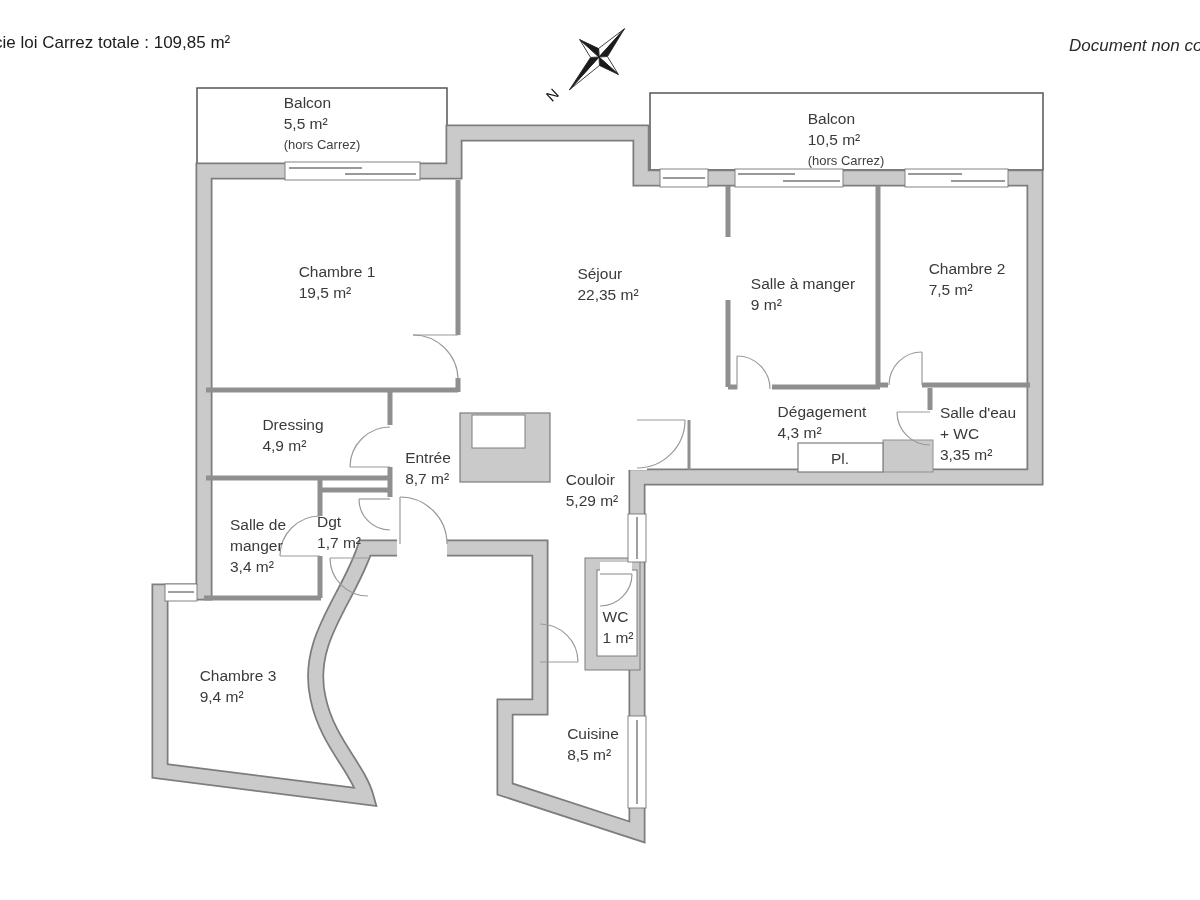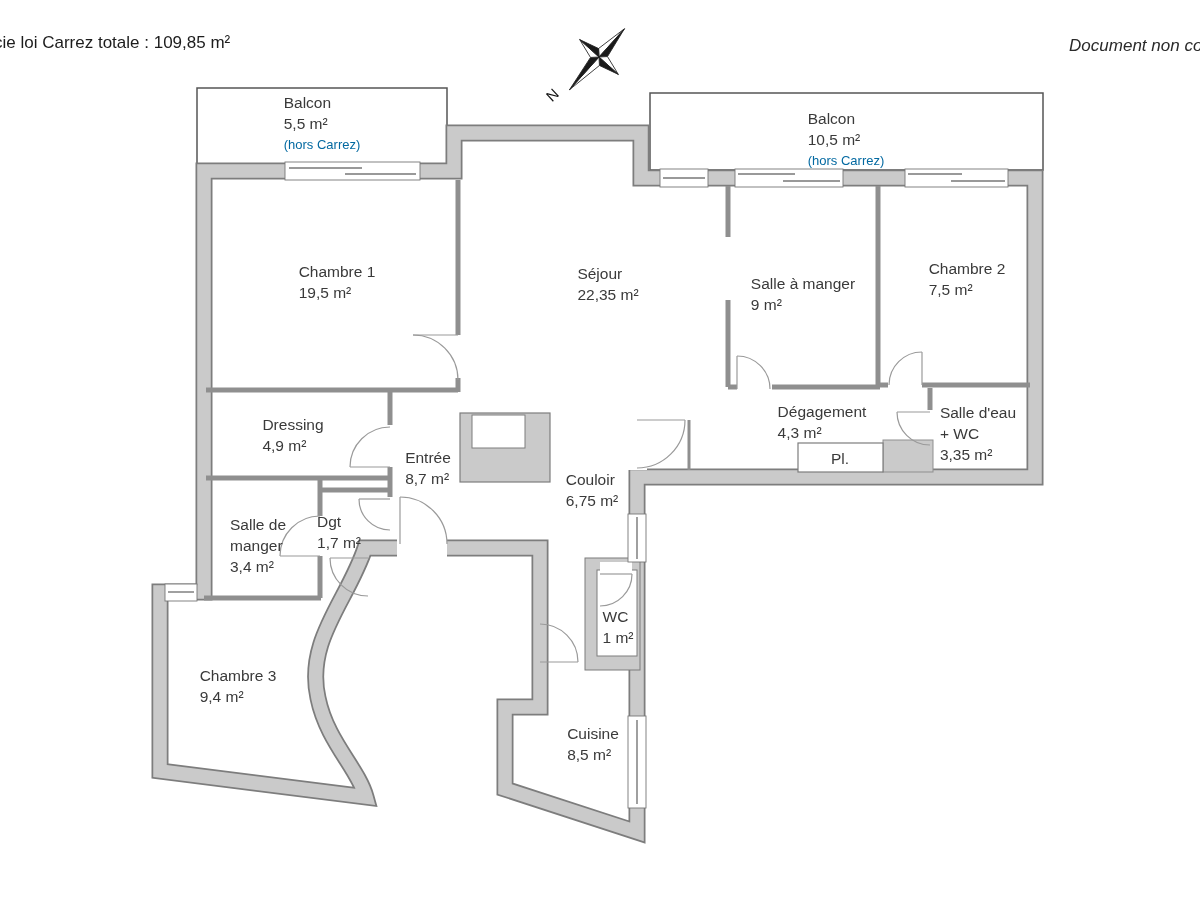--- a/index.html
+++ b/index.html
@@ -5,21 +5,21 @@
   html,body{margin:0;padding:0;background:#ffffff;}
   body{width:1200px;height:900px;position:relative;overflow:hidden;
        font-family:"Liberation Sans", sans-serif;color:#2e2e2e;}
   .hdr{position:absolute;font-size:17px;white-space:nowrap;color:#1c1c1c;}
   #hdr-left{left:-6px;top:33px;}
   #hdr-right{right:-8px;top:36px;font-style:italic;color:#2a2a2a;}
   svg{position:absolute;left:0;top:0;}
   .rlabel{position:absolute;transform:translate(-50%,-50%);
           font-size:15.5px;line-height:21px;
           color:#3a3a3a;white-space:nowrap;pointer-events:none;}
-  .rlabel .note{font-size:13px;color:#0369a1;}
+  .rlabel .note{font-size:13px;color:#404040;}
   .lbl-line{display:block;}
 </style>
 </head>
 <body>
 
 <div id="hdr-left" class="hdr">cie loi Carrez totale :  109,85 m²</div>
 <div id="hdr-right" class="hdr">Document non cor</div>
 
 <svg width="1200" height="900" viewBox="0 0 1200 900">
 
@@ -208,21 +208,21 @@
 <div class="rlabel" style="left:293px;top:435px">
   <span class="lbl-line">Dressing</span>
   <span class="lbl-line">4,9 m²</span>
 </div>
 <div class="rlabel" style="left:428px;top:468px">
   <span class="lbl-line">Entrée</span>
   <span class="lbl-line">8,7 m²</span>
 </div>
 <div class="rlabel" style="left:592px;top:490px">
   <span class="lbl-line">Couloir</span>
-  <span class="lbl-line">6,75 m²</span>
+  <span class="lbl-line">5,29 m²</span>
 </div>
 <div class="rlabel" style="left:822px;top:422px">
   <span class="lbl-line">Dégagement</span>
   <span class="lbl-line">4,3 m²</span>
 </div>
 <div class="rlabel" style="left:840px;top:458px">
   <span class="lbl-line">Pl.</span>
 </div>
 <div class="rlabel" style="left:978px;top:433px">
   <span class="lbl-line">Salle d'eau</span>

